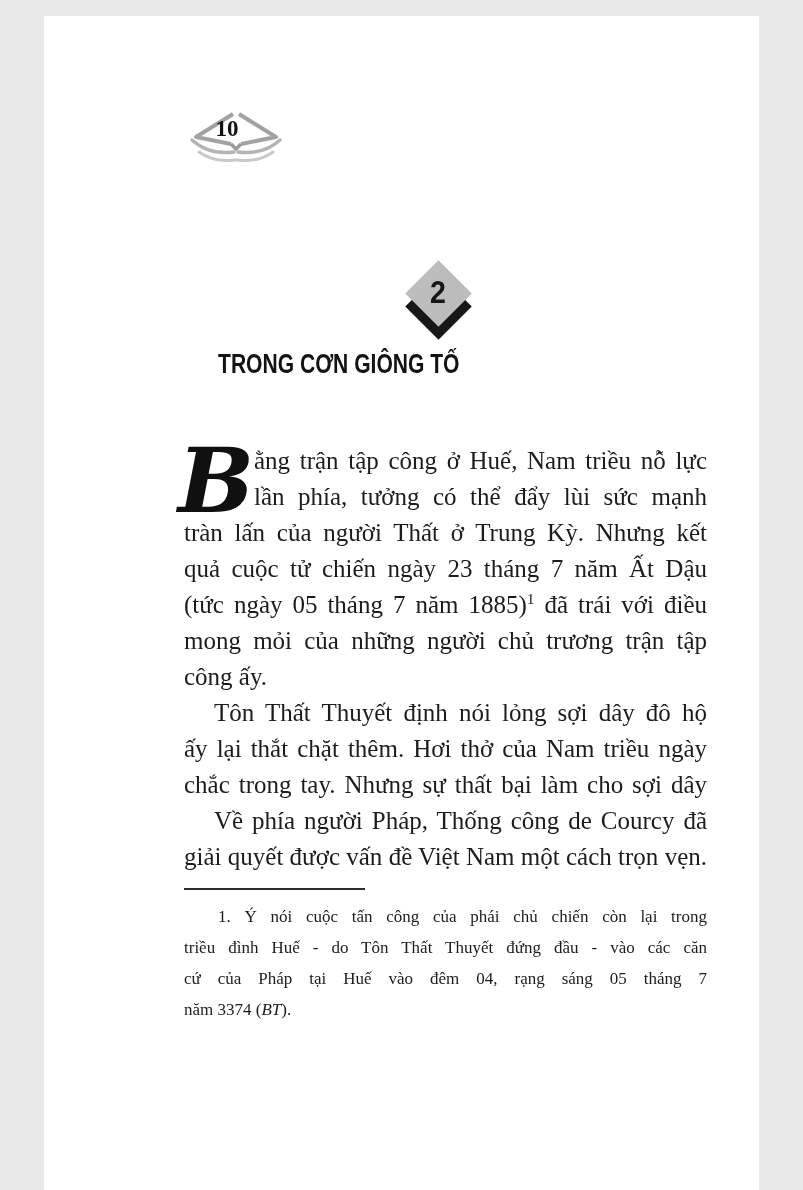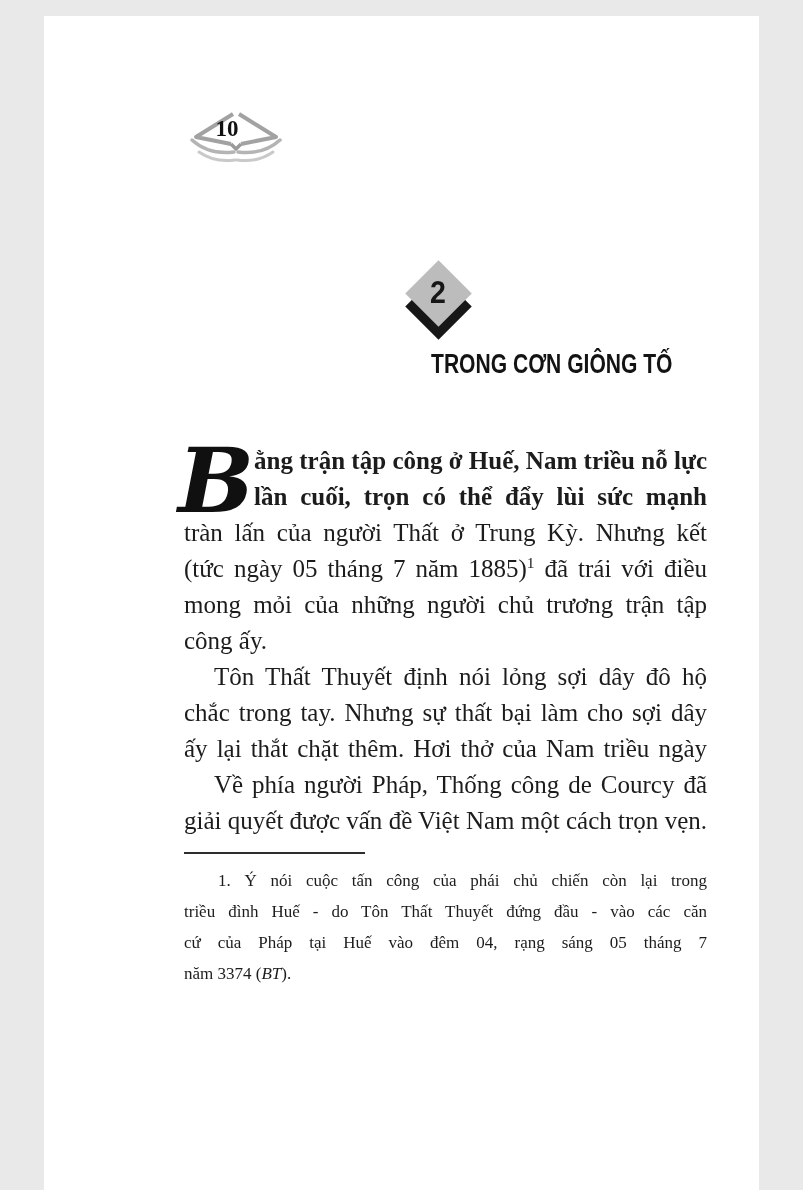--- a/index.html
+++ b/index.html
@@ -36,21 +36,21 @@
     position: absolute; left: 0; right: 0; top: 14px;
     text-align: center;
     font-family: "Liberation Sans", sans-serif;
     font-weight: 700; font-size: 31px; line-height: 38px; color: #161616;
     transform: scaleX(0.92);
   }
 
   
   .chapter-title {
     position: absolute; left: 140px; top: 330px; width: 523px; height: 36px;
-    text-align: right; white-space: nowrap;
+    text-align: left; white-space: nowrap;
   }
   .chapter-title > span {
     display: inline-block;
     font-family: "Liberation Sans", sans-serif;
     font-weight: 700; font-size: 27px; line-height: 36px;
     letter-spacing: 0px; color: #131313;
     transform: scaleX(0.78); transform-origin: 50% 50%;
   }
 
   
@@ -67,21 +67,21 @@
 
   .para1-head { display: flex; height: 72px; }
   .dropcap {
     flex: 0 0 70px; width: 70px;
     font-family: "DejaVu Serif", serif;
     font-style: italic; font-weight: 700;
     font-size: 90px; line-height: 74px;
     color: #101010; text-indent: -6px;
     overflow: visible;
   }
-  .p1lines { flex: 1 1 auto; min-width: 0; font-weight: bold; }
+  .p1lines { flex: 1 1 auto; min-width: 0; }
 
   
   .fnrule {
     width: 181px; height: 0;
     border-top: 2px solid #2e2e2e;
     margin: 13px 0 11px 0;
   }
   .fline {
     font-size: 17px; line-height: 31px; height: 31px;
     text-align: justify; text-align-last: justify;
@@ -118,31 +118,32 @@
   <div class="chapter-title">
     <span>TRONG CƠN GIÔNG TỐ</span>
   </div>
 
   <div class="body-col">
 
     <div class="para1-head">
       <span class="dropcap">B</span>
       <div class="p1lines">
         <div class="bline">ằng trận tập công ở Huế, Nam triều nỗ lực</div>
-        <div class="bline">lần cuối, trọn có thể đẩy lùi sức mạnh</div>
+        <div class="bline">lần phía, tưởng có thể đẩy lùi sức mạnh</div>
       </div>
     </div>
     <div class="bline">tràn lấn của người Thất ở Trung Kỳ. Nhưng kết</div>
+    <div class="bline">quả cuộc tử chiến ngày 23 tháng 7 năm Ất Dậu</div>
     <div class="bline"><span>(tức ngày 05 tháng 7 năm 1885)</span><sup>1</sup><span> đã trái với điều</span></div>
     <div class="bline">mong mỏi của những người chủ trương trận tập</div>
     <div class="bline lastline">công ấy.</div>
 
     <div class="bline indent">Tôn Thất Thuyết định nói lỏng sợi dây đô hộ</div>
+    <div class="bline">ấy lại thắt chặt thêm. Hơi thở của Nam triều ngày</div>
     <div class="bline">chắc trong tay. Nhưng sự thất bại làm cho sợi dây</div>
-    <div class="bline">ấy lại thắt chặt thêm. Hơi thở của Nam triều ngày</div>
 
     <div class="bline indent">Về phía người Pháp, Thống công de Courcy đã</div>
     <div class="bline">giải quyết được vấn đề Việt Nam một cách trọn vẹn.</div>
 
     <div class="fnrule"></div>
     <div class="fline indent-fn">1. Ý nói cuộc tấn công của phái chủ chiến còn lại trong</div>
     <div class="fline">triều đình Huế - do Tôn Thất Thuyết đứng đầu - vào các căn</div>
     <div class="fline">cứ của Pháp tại Huế vào đêm 04, rạng sáng 05 tháng 7</div>
     <div class="fline lastline"><span>năm 3374 (</span><i>BT</i><span>).</span></div>
   </div>

